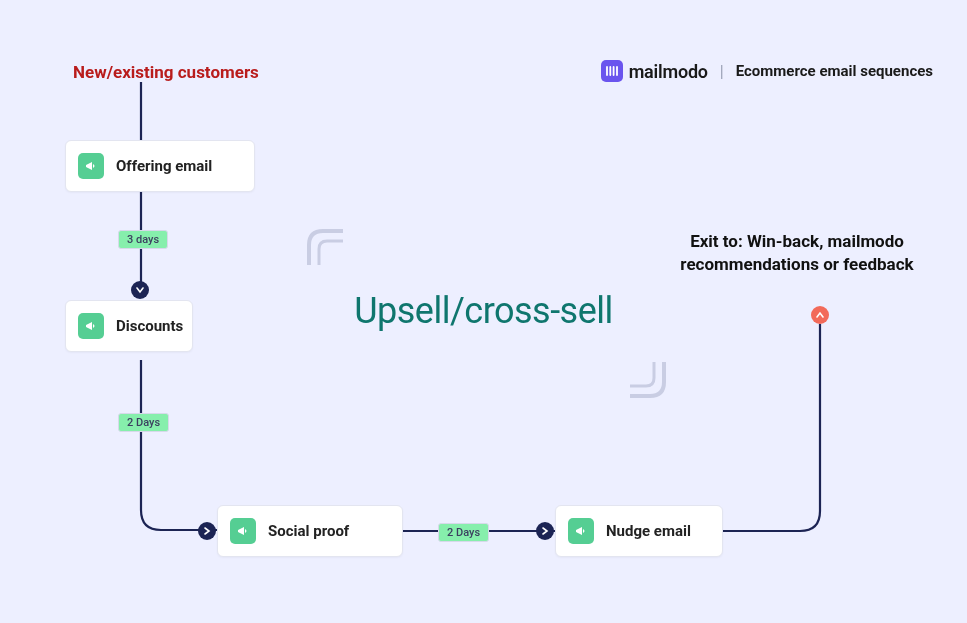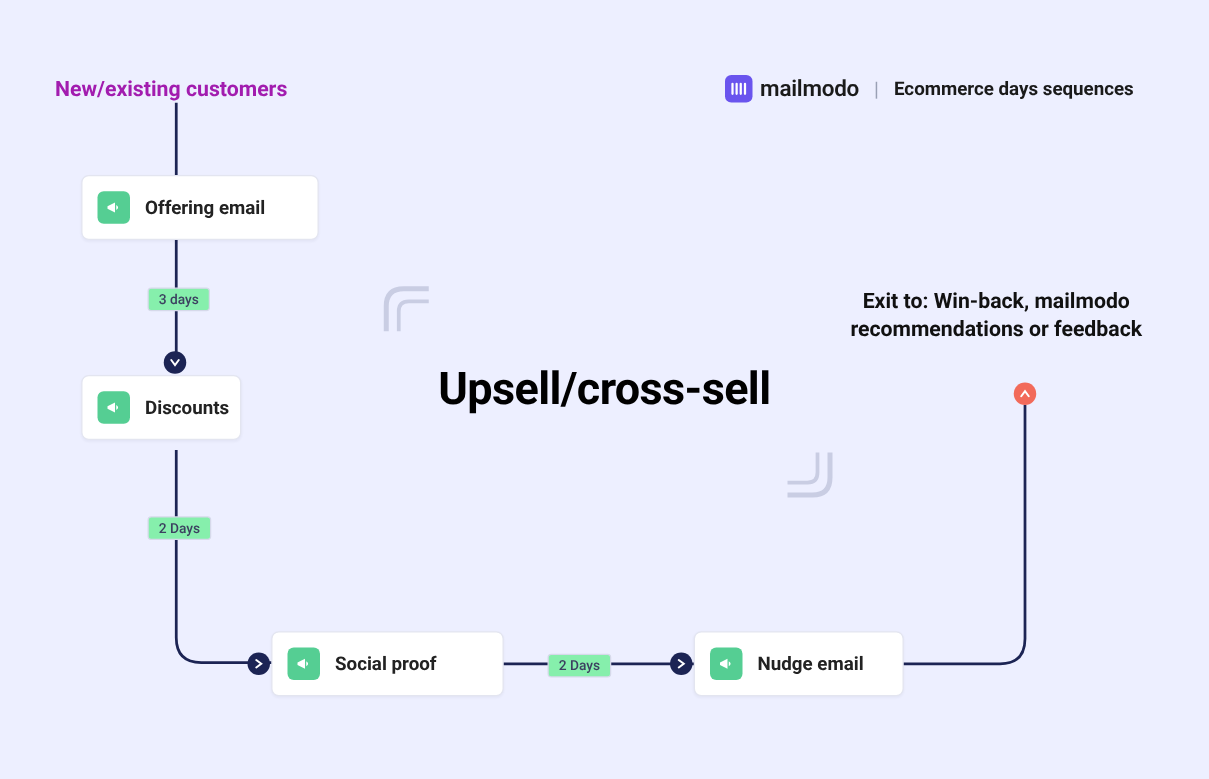--- a/index.html
+++ b/index.html
@@ -7,21 +7,21 @@
     width: 967px;
     height: 623px;
     background: #edefff;
     font-family: -apple-system, BlinkMacSystemFont, "Segoe UI", Roboto, Helvetica, Arial, sans-serif;
     position: relative;
     overflow: hidden;
   }
   .header-right {
     position: absolute;
     top: 60px;
-    right: 60px;
+    right: 34px;
     display: flex;
     align-items: center;
     gap: 12px;
   }
   .logo {
     display: flex;
     align-items: center;
     gap: 6px;
   }
   .logo-icon {
@@ -45,33 +45,33 @@
     font-size: 16px;
   }
   .subtitle {
     font-size: 15px;
     font-weight: 700;
     color: #1a1a1a;
   }
   .start-label {
     position: absolute;
     top: 62px;
-    left: 44px;
+    left: 73px;
     font-size: 17px;
     font-weight: 700;
-    color: #a21caf;
+    color: #b91c1c;
   }
   .center-title {
     position: absolute;
     top: 290px;
     left: 50%;
     transform: translateX(-50%);
     font-size: 36px;
-    font-weight: 700;
-    color: #000000;
+    font-weight: 400;
+    color: #0f766e;
     letter-spacing: -0.5px;
   }
   .exit-label {
     position: absolute;
     top: 230px;
     right: 40px;
     width: 260px;
     text-align: center;
     font-size: 17px;
     font-weight: 700;
@@ -173,21 +173,21 @@
 <div class="header-right">
   <div class="logo">
     <span class="logo-icon">
       <svg viewBox="0 0 14 14">
           <path d="M2 3 V11 M5.3 3 V11 M8.6 3 V11 M12 3 V11" stroke="#fff" stroke-width="1.8" stroke-linecap="round"></path>
         </svg>
     </span>
     <span class="logo-text">mailmodo</span>
   </div>
   <span class="divider">|</span>
-  <span class="subtitle">Ecommerce days sequences</span>
+  <span class="subtitle">Ecommerce email sequences</span>
 </div>
 
 <div class="start-label">New/existing customers</div>
 
 <div class="center-title">Upsell/cross-sell</div>
 
 <div class="exit-label">Exit to: Win-back, mailmodo recommendations or feedback</div>
 
 <div class="node" style="left:65px; top:140px; width:190px;">
   <span class="node-icon">

